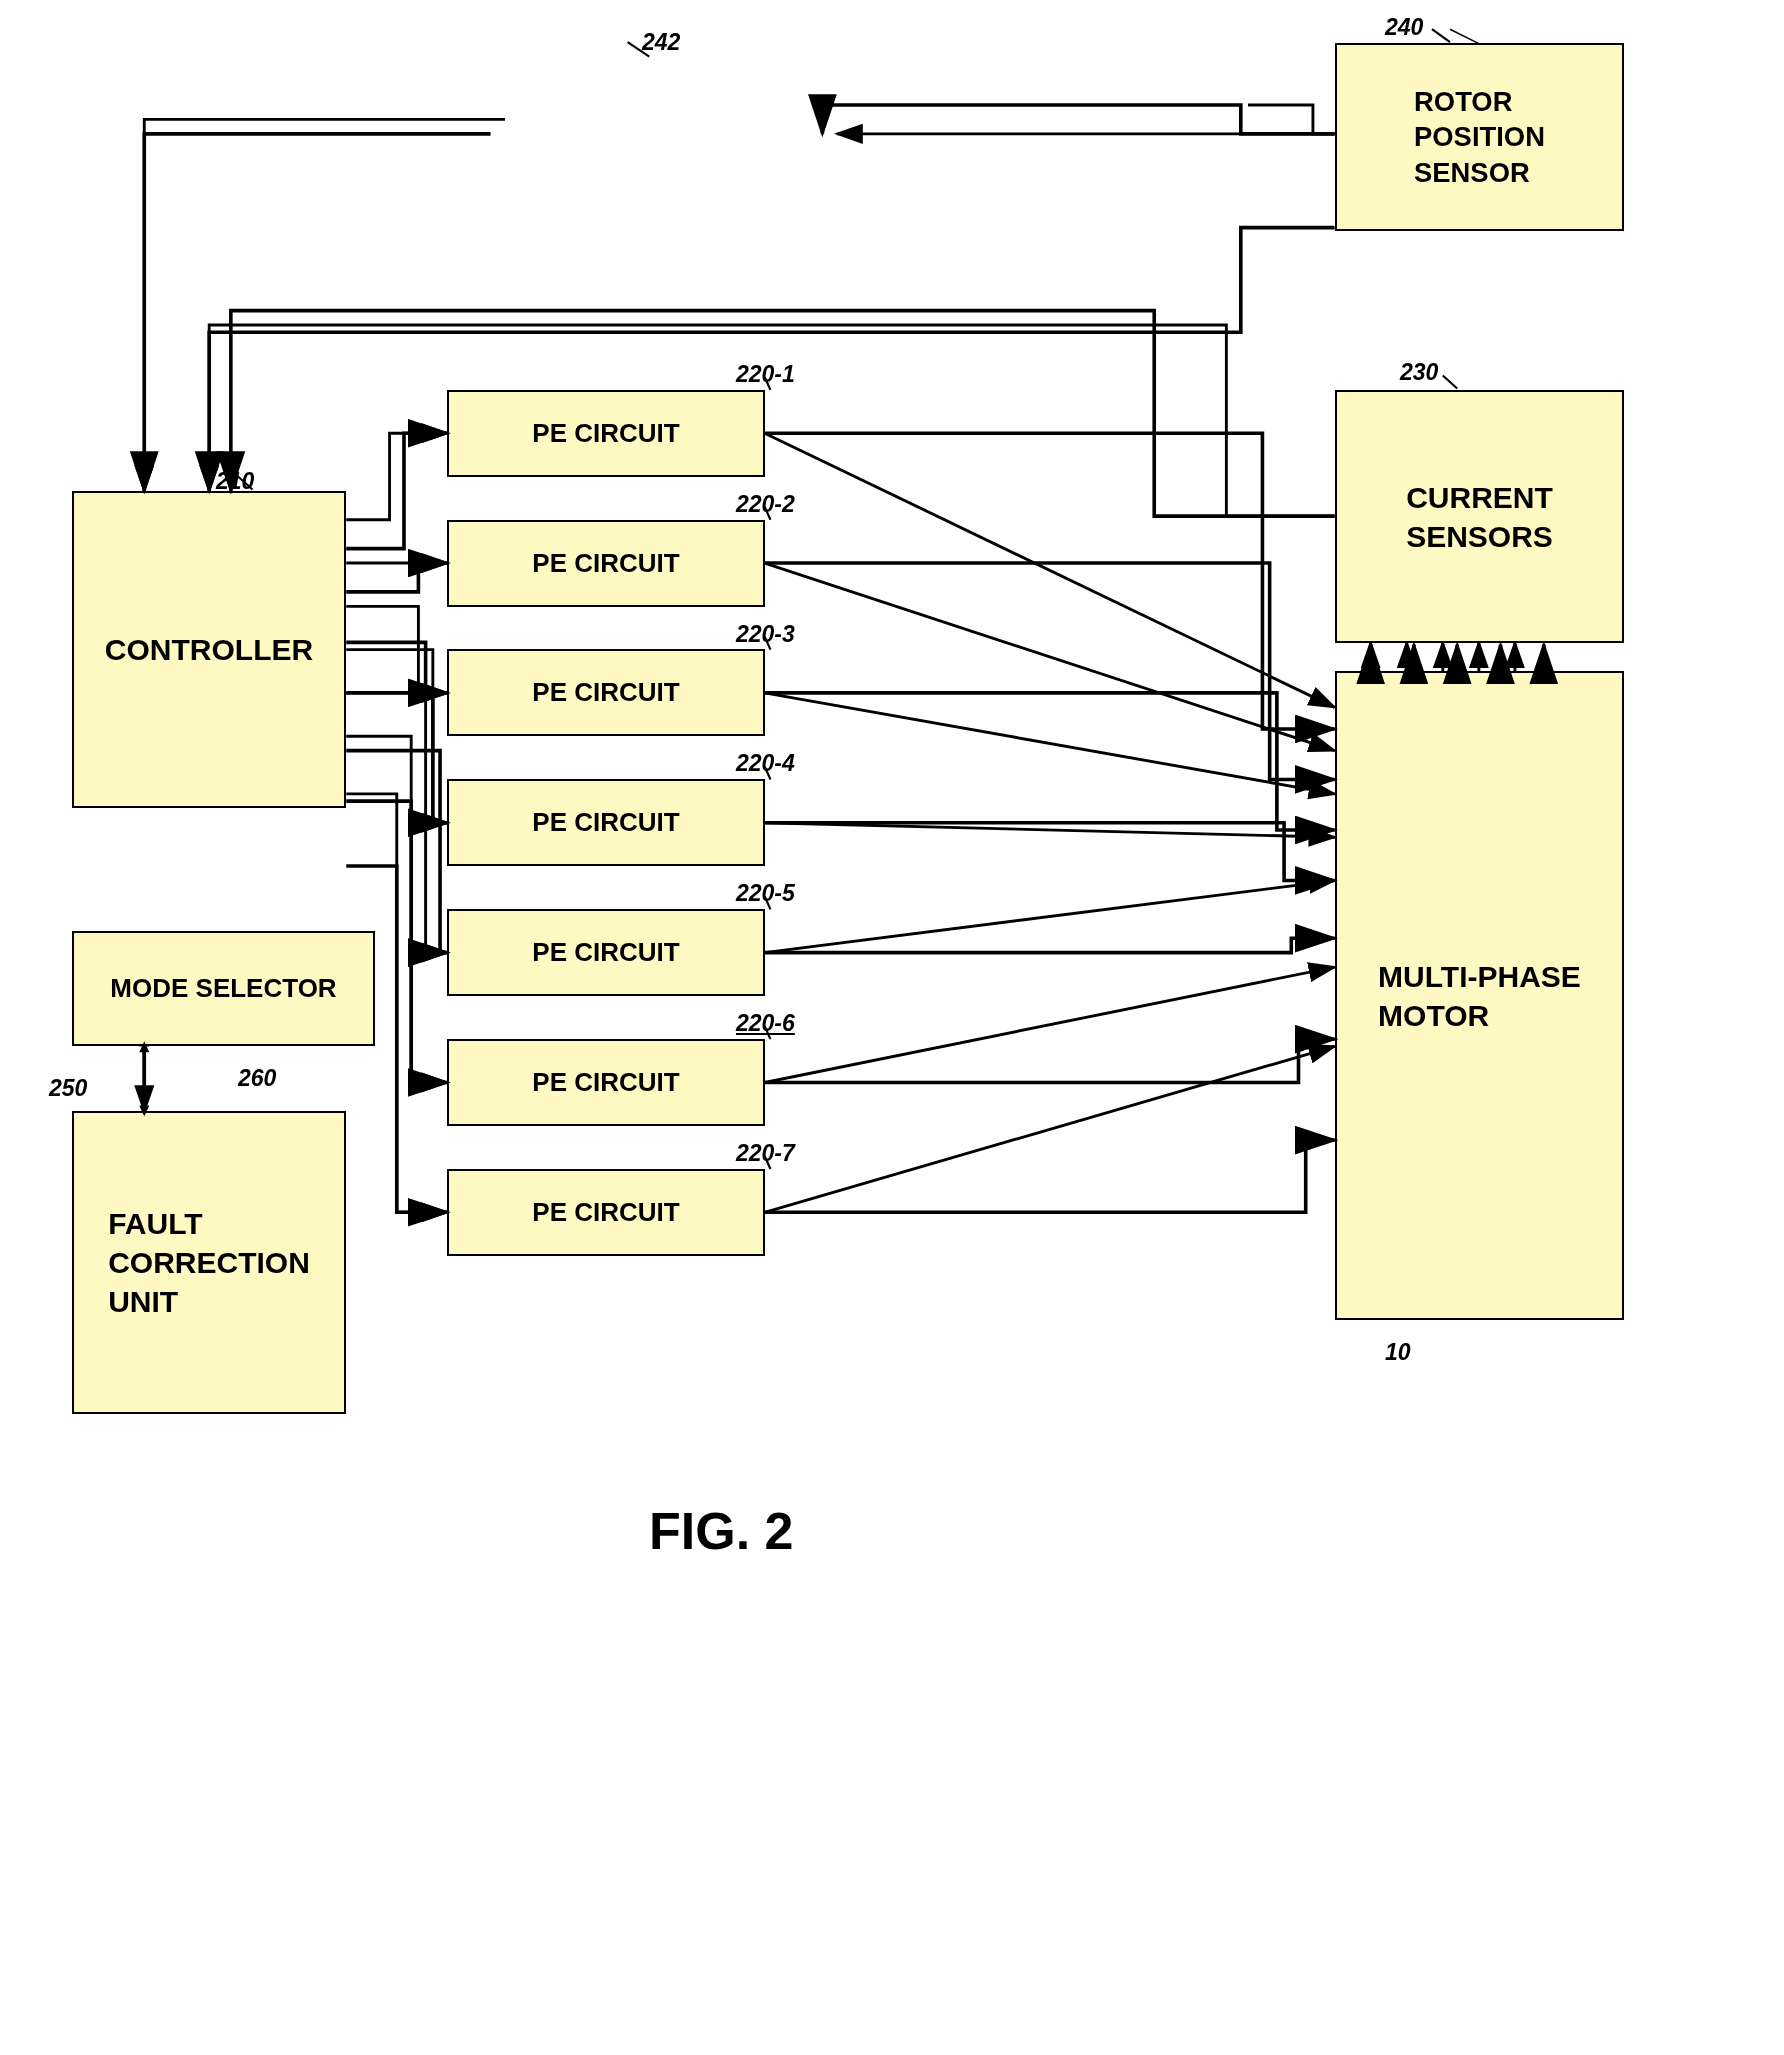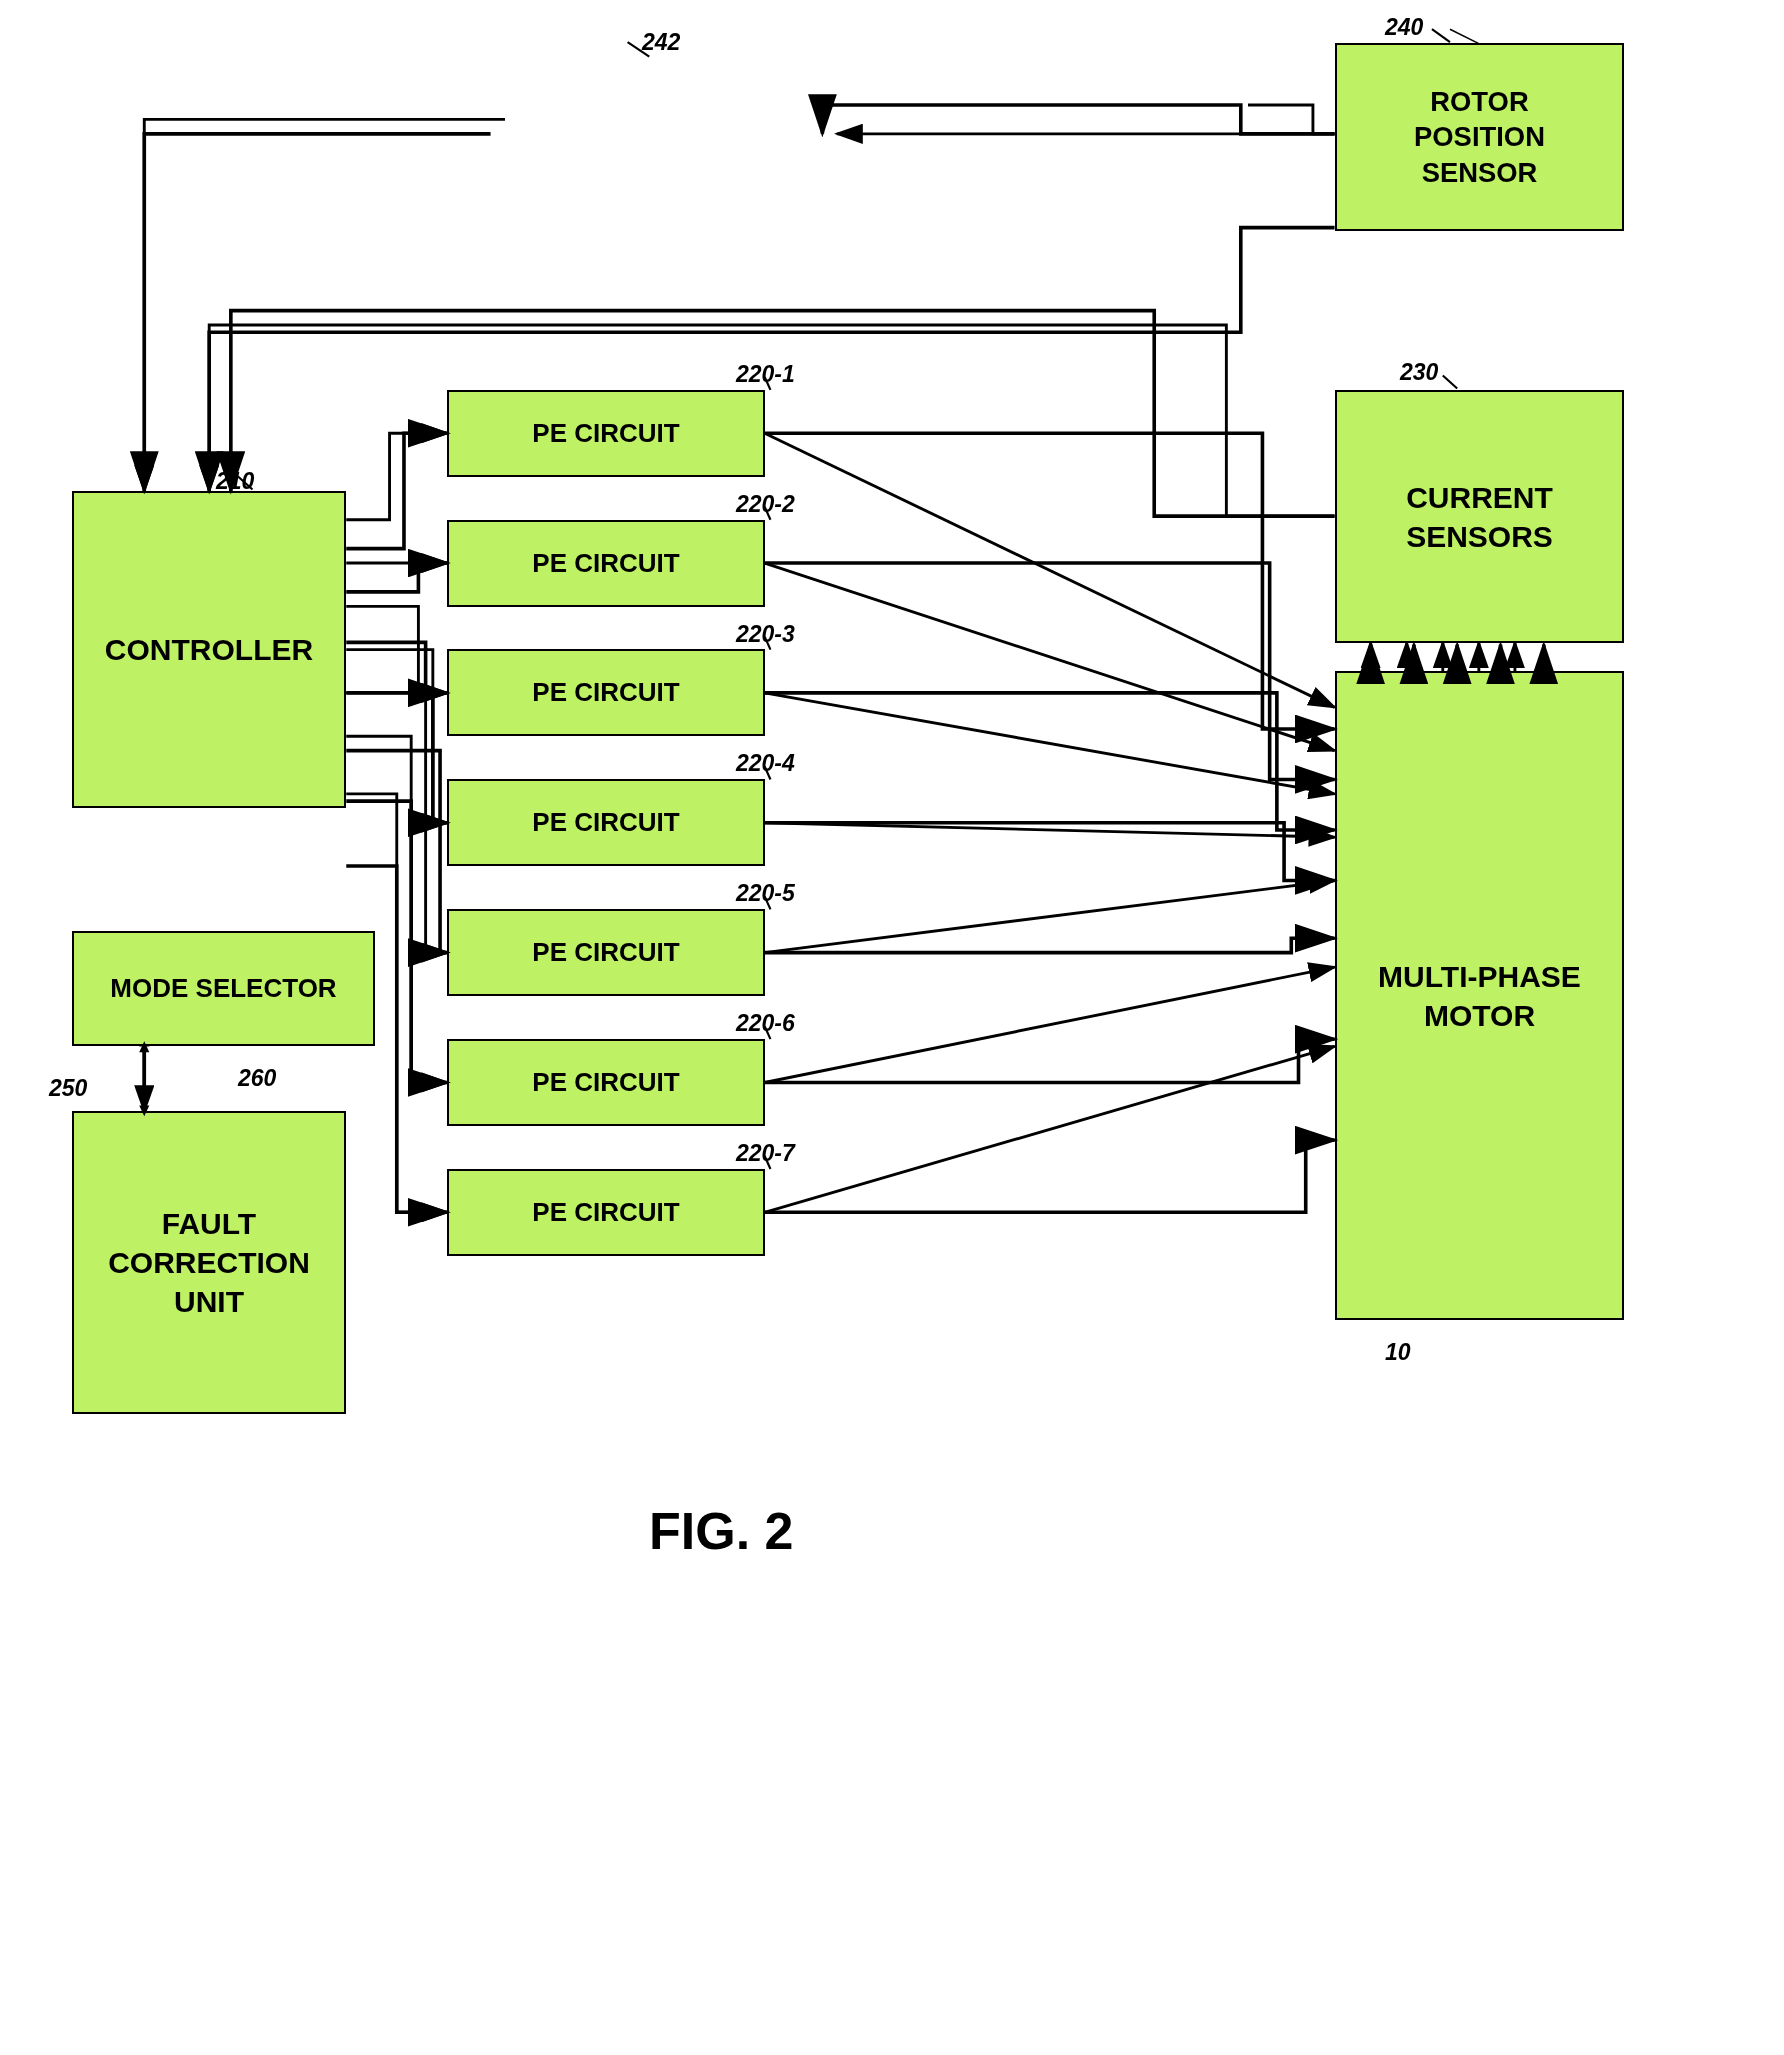--- a/index.html
+++ b/index.html
@@ -12,25 +12,24 @@
       overflow: hidden;
     }
     .diagram-container {
       position: relative;
       width: 1784px;
       height: 2056px;
     }
     .box {
       position: absolute;
       border: 2.9px solid #000;
-      background: #bef264;
+      background: #fef9c3;
       display: flex;
       align-items: center;
       justify-content: center;
-      text-align: center;
       font-weight: bold;
       font-size: 26px;
       line-height: 1.3;
     }
     .label-ref {
       position: absolute;
       font-size: 23px;
       font-weight: bold;
       font-style: italic;
     }
@@ -168,21 +167,21 @@
   <div class="label-ref" style="left:736px; top:750px; font-style:italic;">220-4</div>
 
   <div class="box" style="left:447px; top:909px; width:318px; height:87px; font-size:26px;">
     <span>PE CIRCUIT</span>
   </div>
   <div class="label-ref" style="left:736px; top:880px; font-style:italic;">220-5</div>
 
   <div class="box" style="left:447px; top:1039px; width:318px; height:87px; font-size:26px;">
     <span>PE CIRCUIT</span>
   </div>
-  <div class="label-ref" style="left:736px; top:1010px; font-style:italic;">220-6</div>
+  <div class="label-ref" style="left:736px; top:1010px; font-style:italic;text-decoration:underline;">220-6</div>
 
   <div class="box" style="left:447px; top:1169px; width:318px; height:87px; font-size:26px;">
     <span>PE CIRCUIT</span>
   </div>
   <div class="label-ref" style="left:736px; top:1140px; font-style:italic;">220-7</div>
 
   <div class="fig-label" style="left:649px; top:1501px;">FIG. 2</div>
 
   <svg style="position:absolute;top:0;left:0;width:1784px;height:2056px;pointer-events:none;" viewBox="0 0 2473 2849" width="1784" height="2056">
     <defs>

